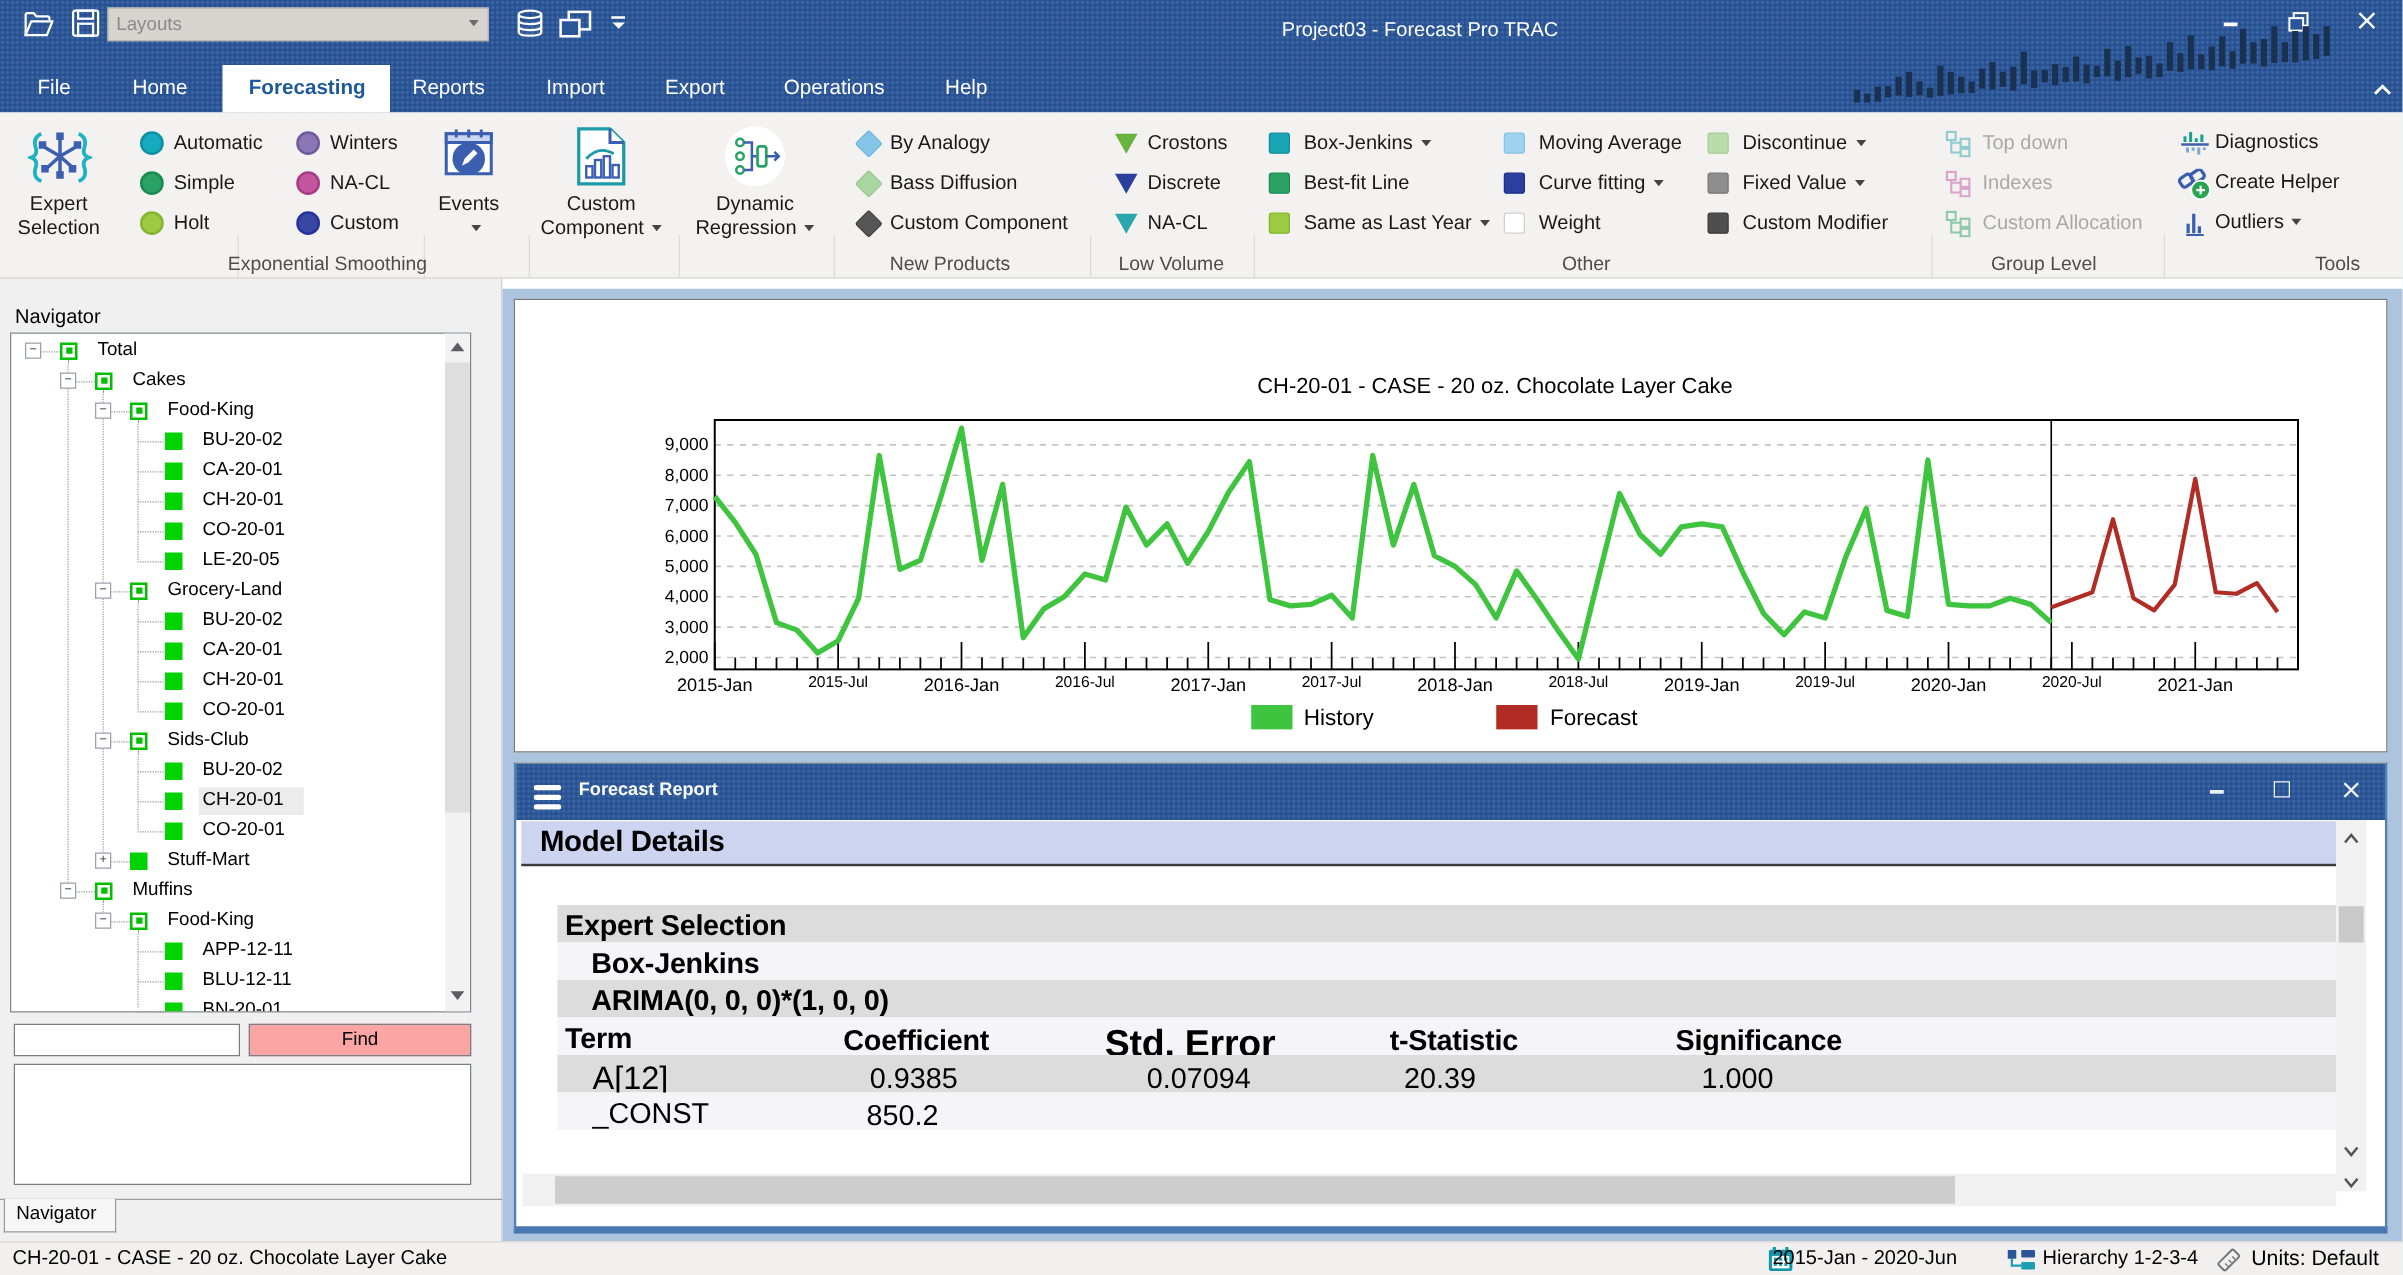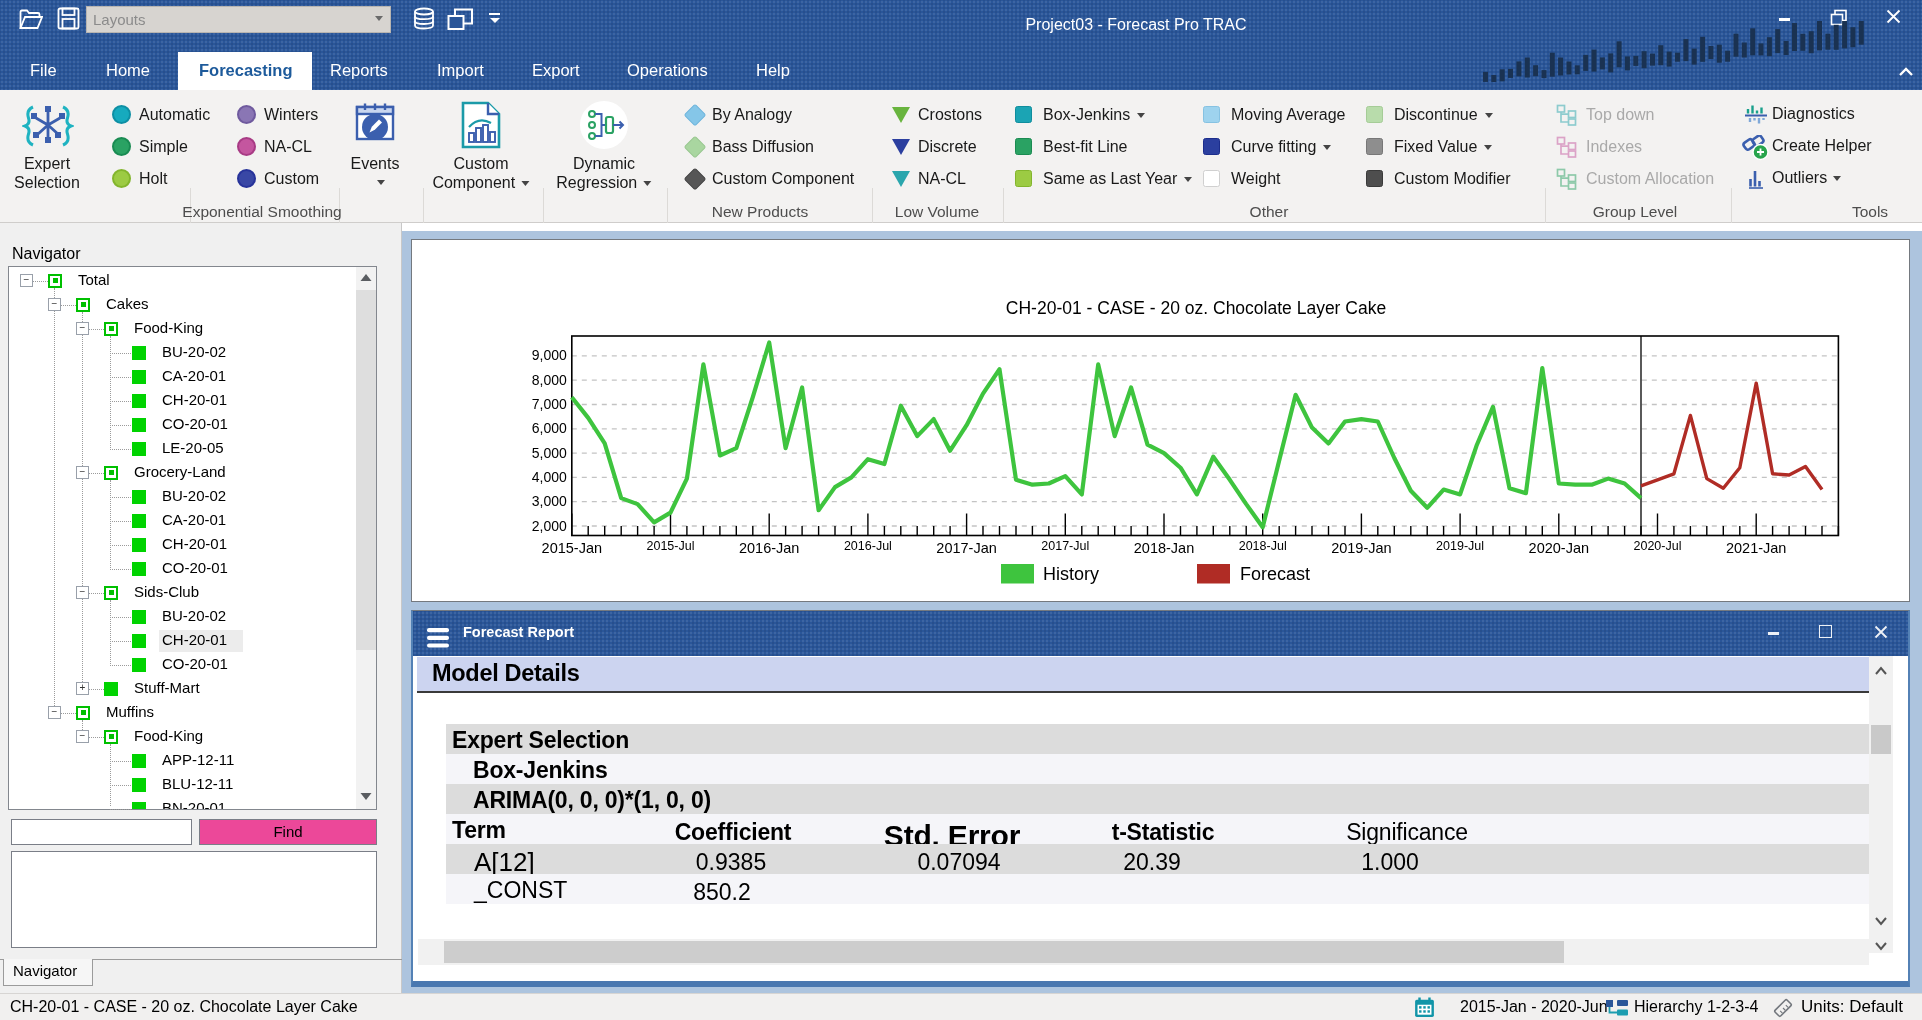--- a/index.html
+++ b/index.html
@@ -388,21 +388,21 @@
 <div class="abs" style="left:356px;top:267px;width:20px;height:22px;background:#f2f2f2"></div>
 <svg class="abs" style="left:360px;top:273px" width="12" height="9">
     <path d="M6 1 L11.5 8 L0.5 8 Z" fill="#5a5d61"></path>
   </svg>
 <div class="abs" style="left:356px;top:290px;width:20px;height:360px;background:#dedede"></div>
 <svg class="abs" style="left:360px;top:792px" width="12" height="9">
     <path d="M6 8 L11.5 1 L0.5 1 Z" fill="#5a5d61"></path>
   </svg>
 
 <div class="abs" style="left:11px;top:819px;width:181px;height:26px;background:#fff;border:1px solid #7a7e87"></div>
-<div class="abs" style="left:199px;top:819px;width:178px;height:26px;background:#ec4899;border:1px solid #7a7e87;font-size:15px;color:#000;text-align:center;line-height:24px">Find</div>
+<div class="abs" style="left:199px;top:819px;width:178px;height:26px;background:#fca5a5;border:1px solid #7a7e87;font-size:15px;color:#000;text-align:center;line-height:24px">Find</div>
 <div class="abs" style="left:11px;top:851px;width:366px;height:97px;background:#fff;border:1px solid #7a7e87"></div>
 
 <div class="abs" style="left:0;top:959px;width:402px;height:1px;background:#9b9b9b"></div>
 <div class="abs" style="left:3px;top:959px;width:90px;height:27px;background:#f6f6f6;border:1px solid #9b9b9b;border-top:none;font-size:15px;color:#000;padding:3px 0 0 9px">Navigator</div>
 
 <div class="abs" style="left:402px;top:223px;width:1520px;height:770px;background:#fff"></div>
 <div class="abs" style="left:402px;top:231px;width:1520px;height:762px;background:#adc4de"></div>
 
 <div class="abs" style="left:411px;top:239px;width:1499px;height:363px;background:#fff;border:1px solid #74797f">
  <svg width="1494" height="314" style="position:absolute;left:1px;top:45px" font-family="Liberation Sans, sans-serif" fill="#000">
@@ -551,21 +551,21 @@
  <div class="abs" style="left:39px;top:116px;font-size:23px;font-weight:bold;letter-spacing:-0.2px;color:#000">Expert Selection</div>
  <div class="abs" style="left:33px;top:143px;width:1423px;height:30px;background:#f5f5f9"></div>
  <div class="abs" style="left:60px;top:146px;font-size:23px;font-weight:bold;letter-spacing:-0.2px;color:#000">Box-Jenkins</div>
  <div class="abs" style="left:33px;top:173px;width:1423px;height:30px;background:#dcdcdc"></div>
  <div class="abs" style="left:60px;top:176px;font-size:23px;font-weight:bold;letter-spacing:-0.2px;color:#000">ARIMA(0, 0, 0)*(1, 0, 0)</div>
  <div class="abs" style="left:33px;top:203px;width:1423px;height:30px;background:#f5f5f9"></div>
  <div class="abs" style="left:39px;top:206px;font-size:23px;font-weight:bold;letter-spacing:-0.2px;color:#000">Term</div>
  <div class="abs" style="left:320px;top:208px;transform:translateX(-50%);font-size:23px;font-weight:bold;color:#000;letter-spacing:-0.2px">Coefficient</div>
  <div class="abs" style="left:539px;top:208px;transform:translateX(-50%);font-size:30px;font-weight:bold;color:#000;letter-spacing:-0.2px">Std. Error</div>
  <div class="abs" style="left:750px;top:208px;transform:translateX(-50%);font-size:23px;font-weight:bold;color:#000;letter-spacing:-0.2px">t-Statistic</div>
- <div class="abs" style="left:994px;top:208px;transform:translateX(-50%);font-size:23px;font-weight:normal;color:#000;letter-spacing:-0.2px">Significance</div>
+ <div class="abs" style="left:994px;top:208px;transform:translateX(-50%);font-size:23px;font-weight:bold;color:#000;letter-spacing:-0.2px">Significance</div>
  <div class="abs" style="left:33px;top:233px;width:1423px;height:30px;background:#dcdcdc"></div>
  <div class="abs" style="left:61px;top:236px;font-size:26px;color:#000">A[12]</div>
  <div class="abs" style="left:318px;top:238px;transform:translateX(-50%);font-size:23px;color:#000">0.9385</div>
  <div class="abs" style="left:546px;top:238px;transform:translateX(-50%);font-size:23px;color:#000">0.07094</div>
  <div class="abs" style="left:739px;top:238px;transform:translateX(-50%);font-size:23px;color:#000">20.39</div>
  <div class="abs" style="left:977px;top:238px;transform:translateX(-50%);font-size:23px;color:#000">1.000</div>
  <div class="abs" style="left:33px;top:263px;width:1423px;height:30px;background:#f5f5f9"></div>
  <div class="abs" style="left:61px;top:266px;font-size:23px;color:#000">_CONST</div>
  <div class="abs" style="left:309px;top:268px;transform:translateX(-50%);font-size:23px;color:#000">850.2</div>
 
@@ -593,21 +593,21 @@
   <path d="M5 3.5 L5 0.5 M14 3.5 L14 0.5" stroke="#1295a8" stroke-width="2.2"></path>
   <g fill="#1295a8">
         <rect x="4.6" y="8.3" width="2.2" height="2.2"></rect>
         <rect x="8.4" y="8.3" width="2.2" height="2.2"></rect>
         <rect x="12.2" y="8.3" width="2.2" height="2.2"></rect>
         <rect x="4.6" y="12" width="2.2" height="2.2"></rect>
         <rect x="8.4" y="12" width="2.2" height="2.2"></rect>
         <rect x="12.2" y="12" width="2.2" height="2.2"></rect>
       </g>
  </svg>
- <span class="abs" style="left:1460px;top:4px;font-size:16px;color:#000">2015-Jan - 2020-Jun</span>
+ <span class="abs" style="left:1418px;top:4px;font-size:16px;color:#000">2015-Jan - 2020-Jun</span>
  <svg class="abs" style="left:1606px;top:4px" width="22" height="18" viewBox="0 0 22 18">
   <rect x="0" y="2" width="7" height="7" fill="#2a5699"></rect>
   <rect x="11" y="2" width="11" height="6" rx="1" fill="#2a5699"></rect>
   <path d="M3.5 9 L3.5 14.5 L11 14.5" fill="none" stroke="#1d9db0" stroke-width="1.8"></path>
   <rect x="11" y="11.5" width="11" height="6" rx="1" fill="#1d9db0"></rect>
  </svg>
  <span class="abs" style="left:1634px;top:4px;font-size:16px;color:#000">Hierarchy 1-2-3-4</span>
  <svg class="abs" style="left:1771px;top:2px" width="24" height="24" viewBox="0 0 24 24">
   <g transform="rotate(-45 12 12)">
    <rect x="3.5" y="8" width="17" height="8" rx="1.5" fill="none" stroke="#73777d" stroke-width="1.6"></rect>

